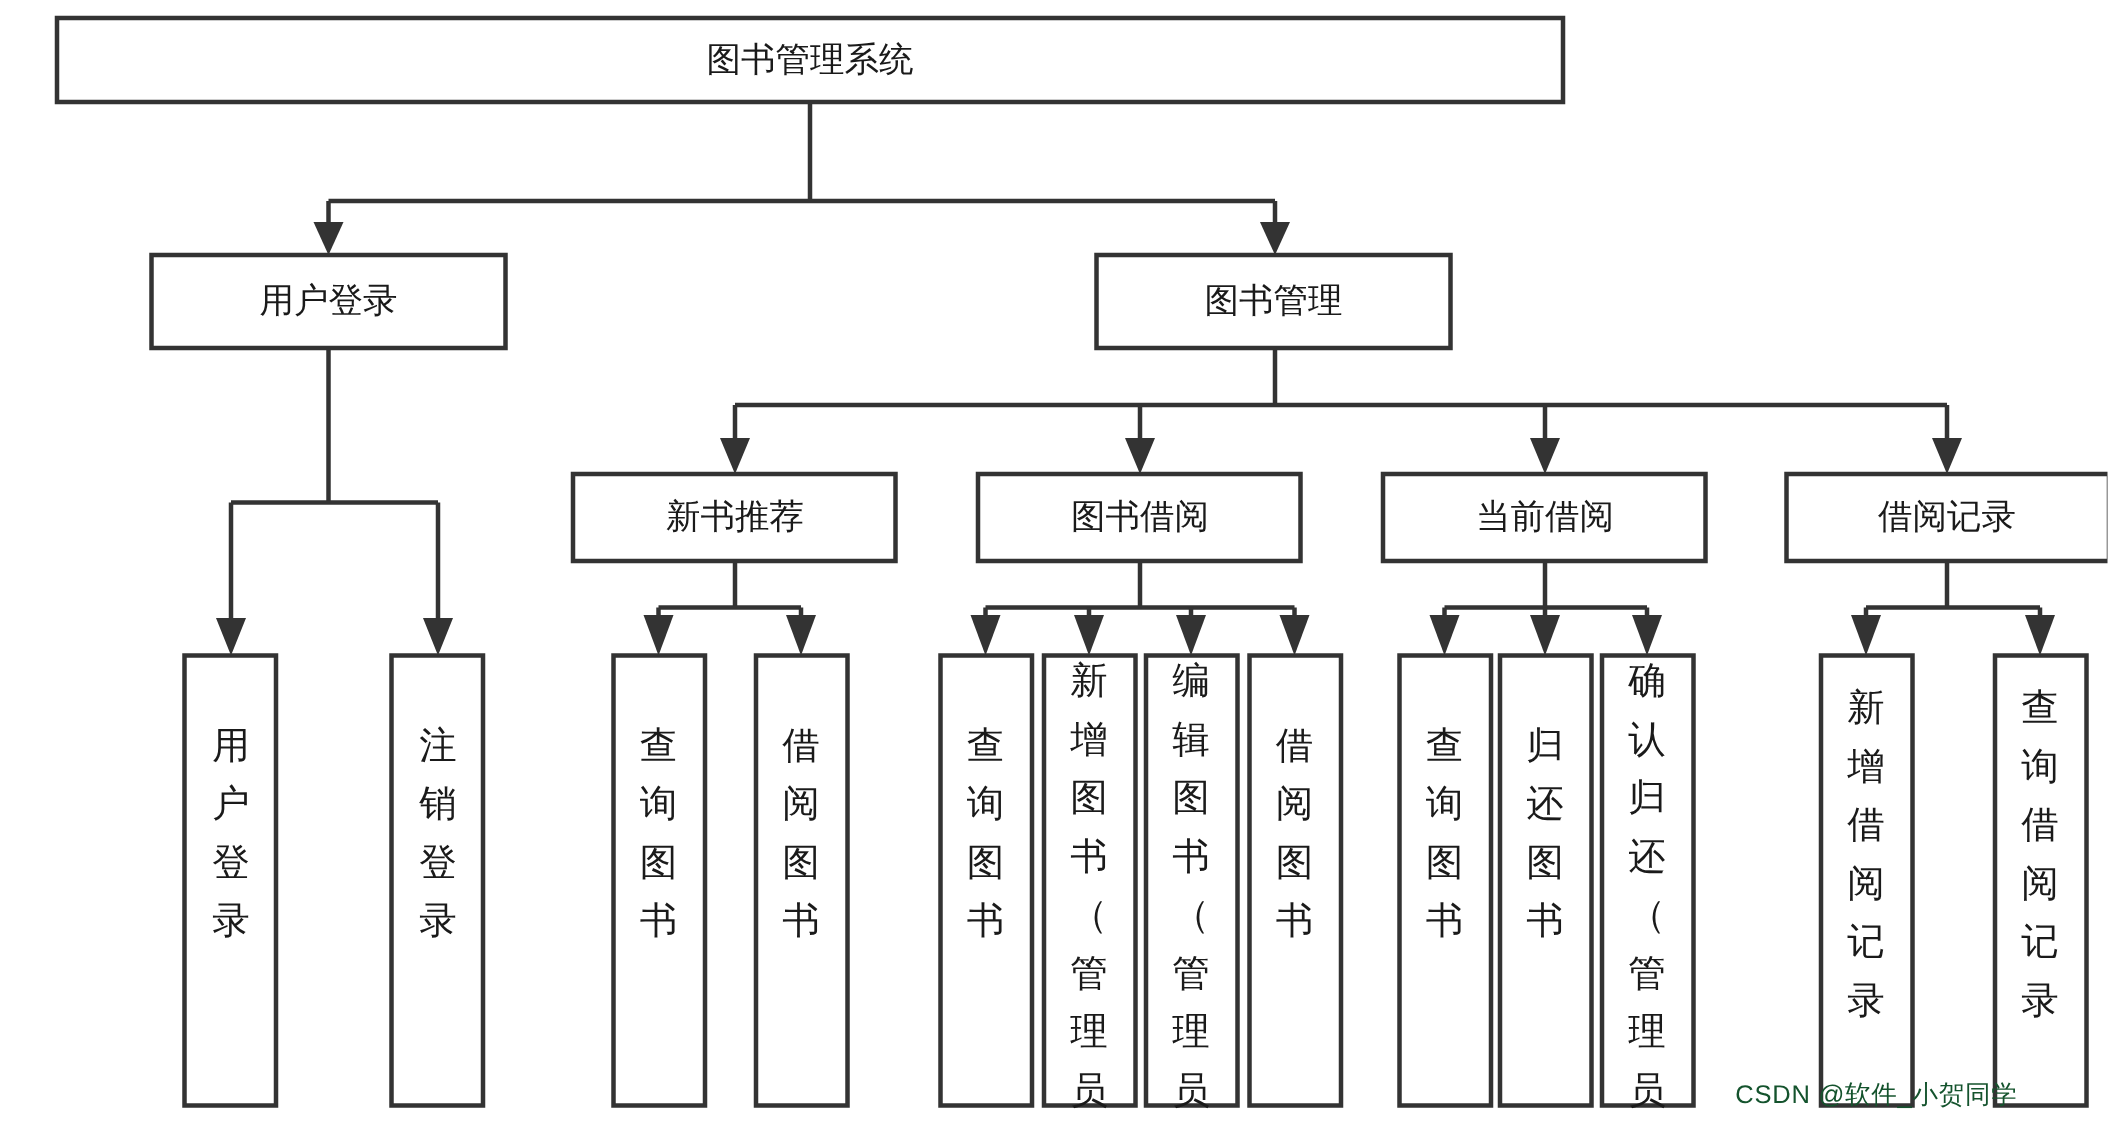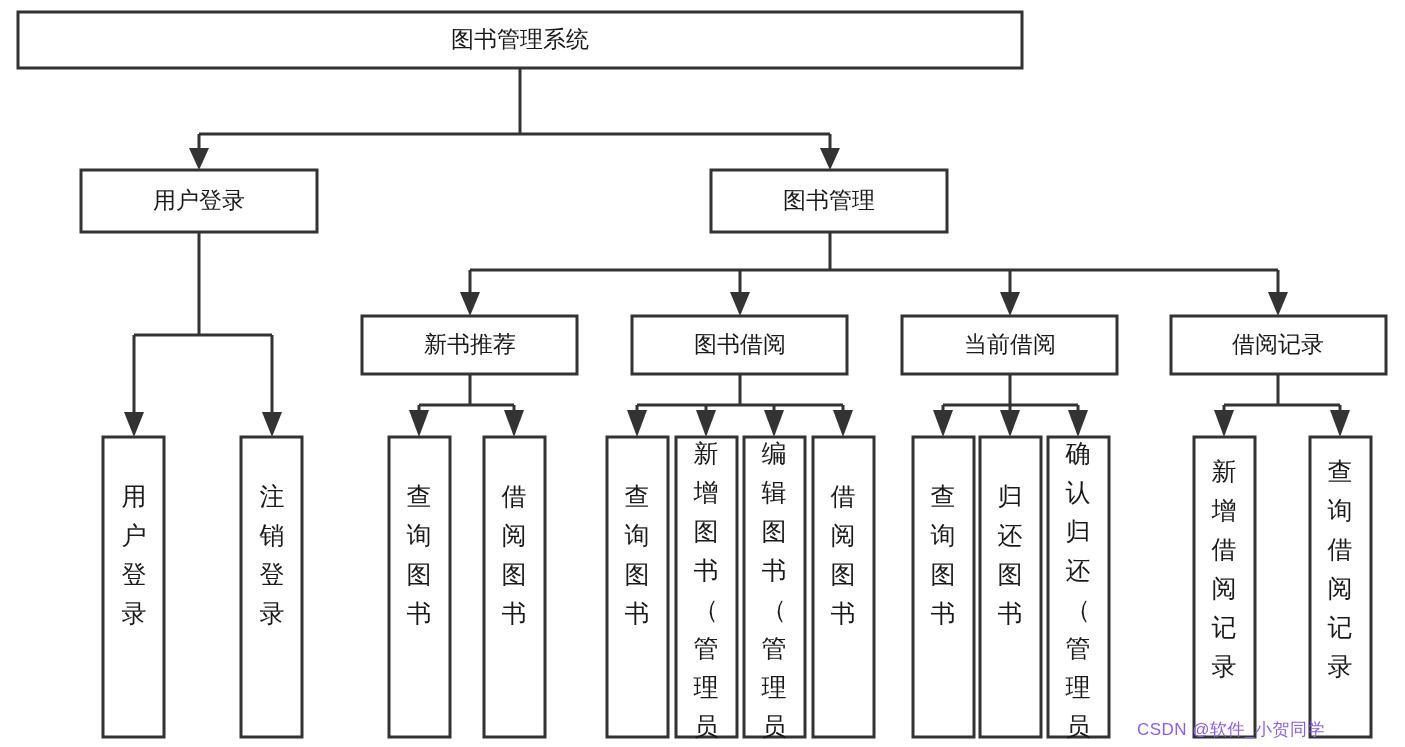--- a/index.html
+++ b/index.html
@@ -10,20 +10,21 @@
   body {
     width: 1405px;
     height: 747px;
     font-family: "Liberation Sans", "DejaVu Sans", sans-serif;
     overflow: hidden;
   }
   #diagram-root {
     position: relative;
     width: 1337px;
     height: 747px;
+    margin-left: 20px;
   }
   svg#diagram-svg {
     position: absolute;
     top: 0;
     left: 0;
     width: 1405px;
     height: 747px;
     display: block;
   }
   .node-box {
@@ -53,21 +54,21 @@
     font-size: 25px;
     fill: #1a1a1a;
     text-anchor: middle;
   }
   .watermark {
     position: absolute;
     right: 12px;
     bottom: 6px;
     font-family: "Liberation Sans", "DejaVu Sans", sans-serif;
     font-size: 17px;
-    color: #8b5cf6;
+    color: #14532d;
     letter-spacing: 0.5px;
     white-space: nowrap;
     user-select: none;
     text-align: right;
   }
 </style>
 </head>
 <body>
 
 <div id="diagram-root">

